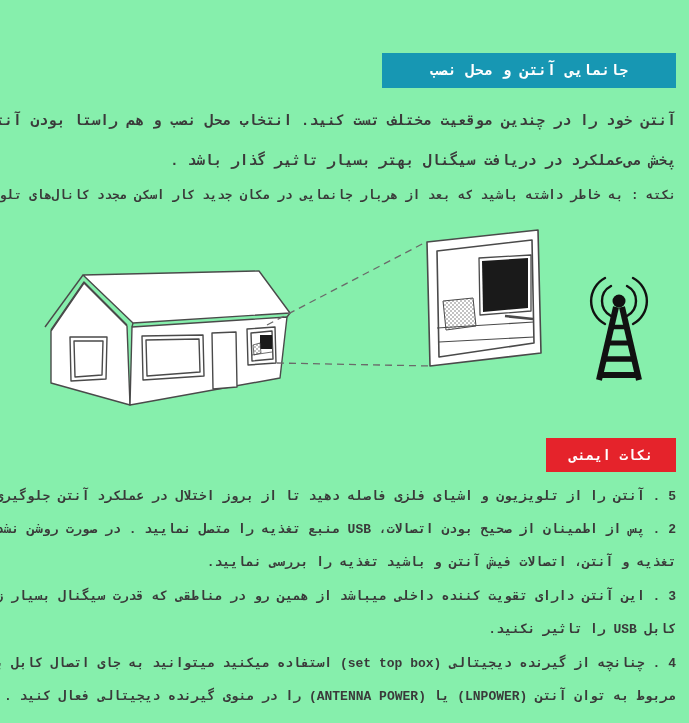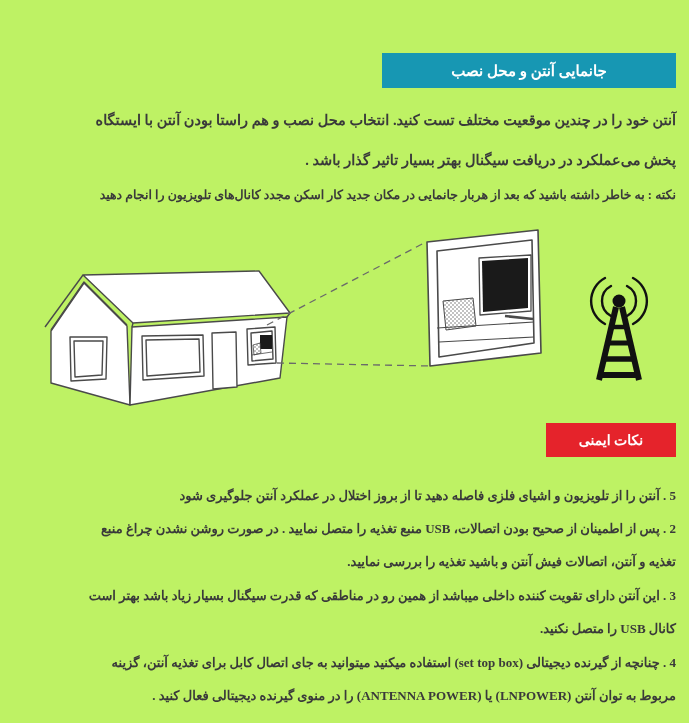--- a/index.html
+++ b/index.html
@@ -1,26 +1,26 @@
 <!DOCTYPE html>
 <html lang="fa"><head>
 <meta charset="utf-8">
 <style>
   html,body { margin:0; padding:0; background:#ffffff; }
   .page {
-    position:relative; width:689px; height:723px; background:#bef264;
+    position:relative; width:689px; height:723px; background:#86efac;
     overflow:hidden; direction:rtl; color:#3a3a3a;
-    font-family:Liberation Serif, serif;
+    font-family:Liberation Mono, monospace;
   }
   .banner {
     position:absolute; display:flex; align-items:center; justify-content:center;
     color:#ffffff; font-weight:bold;
   }
   .banner.header { top:53px; right:13px; width:294px; height:35px; font-size:15px; }
-  .banner.safety { top:423px; right:13px; width:130px; height:34px; font-size:14px; }
+  .banner.safety { top:438px; right:13px; width:130px; height:34px; font-size:14px; }
   .intro { position:absolute; top:100px; right:13px; left:13px; font-size:14.5px; font-weight:bold; }
   .intro .line { height:40px; display:flex; align-items:center; white-space:nowrap; }
   .note {
     position:absolute; top:183px; right:13px; left:13px; height:24px;
     display:flex; align-items:center; font-size:12.5px; font-weight:bold; white-space:nowrap;
   }
   .illustration { position:absolute; top:227px; left:15px; width:660px; height:200px; }
   .safety-list { position:absolute; top:479px; right:13px; left:13px; font-size:13px; font-weight:bold; }
   .safety-list .line { height:33.4px; display:flex; align-items:center; white-space:nowrap; }
 </style>
@@ -115,18 +115,18 @@
 
   <div class="banner safety" style="background: rgb(229, 35, 43);">
     <span>نکات ایمنی</span>
   </div>
 
   <div class="safety-list">
     <div class="line">5 . آنتن را از تلویزیون و اشیای فلزی فاصله دهید تا از بروز اختلال در عملکرد آنتن جلوگیری شود</div>
     <div class="line">2 . پس از اطمینان از صحیح بودن  اتصالات، USB منبع تغذیه را متصل نمایید . در صورت روشن نشدن چراغ منبع</div>
     <div class="line">تغذیه و آنتن، اتصالات فیش آنتن و باشید تغذیه را بررسی نمایید.</div>
     <div class="line">3 . این آنتن دارای تقویت کننده داخلی میباشد از همین رو در مناطقی که قدرت سیگنال بسیار زیاد باشد بهتر است</div>
-    <div class="line">کانال USB را متصل نکنید.</div>
+    <div class="line">کابل USB را تاثیر نکنید.</div>
     <div class="line">4 . چنانچه از گیرنده دیجیتالی (set top box) استفاده میکنید میتوانید به جای اتصال کابل برای تغذیه آنتن، گزینه</div>
     <div class="line">مربوط به توان آنتن (LNPOWER) یا (ANTENNA POWER) را در منوی گیرنده دیجیتالی فعال کنید .</div>
   </div>
 
 </div>
 
 </body></html>

